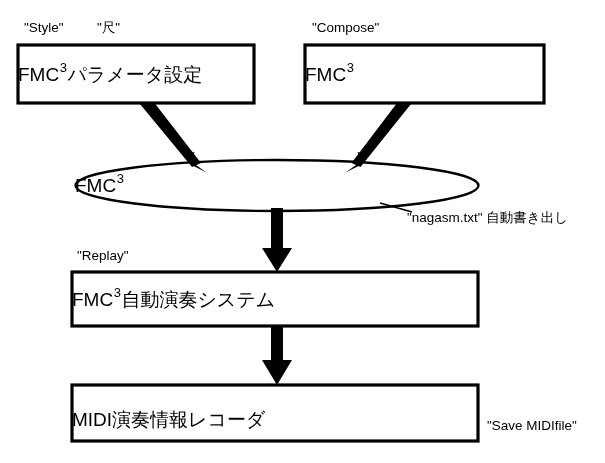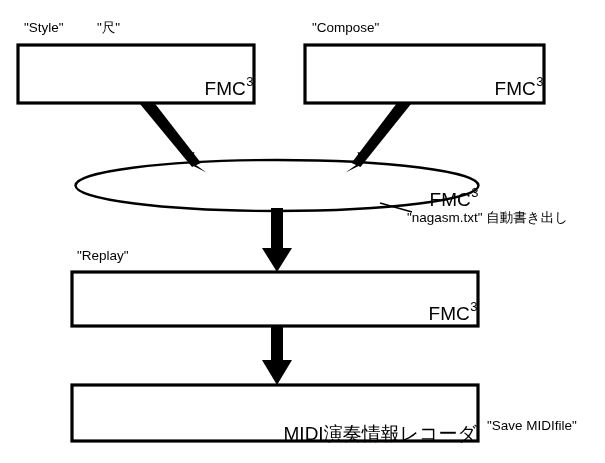--- a/index.html
+++ b/index.html
@@ -25,29 +25,28 @@
     top: 0;
     width: 605px;
     height: 463px;
   }
 
   
   .node-label {
     position: absolute;
     display: flex;
     align-items: center;
-    justify-content: flex-end;
+    justify-content: flex-start;
     text-align: center;
     white-space: nowrap;
     font-size: 19px;
     line-height: 1;
     letter-spacing: 0px;
     color: #000000;
     pointer-events: none;
-    margin-top: 14px;
   }
   .node-label .sup {
     font-size: 13px;
     vertical-align: baseline;
     position: relative;
     top: -7px;
     padding-left: 0.5px;
     padding-right: 0.5px;
   }
 
@@ -111,35 +110,37 @@
       <rect x="271" y="326" width="12" height="39" fill="#000000"></rect>
       <polygon points="262,360 292,360 277,385" fill="#000000"></polygon>
     </g>
 
     <line x1="380" y1="203" x2="412" y2="212" stroke="#000000" stroke-width="1.6"></line>
   </svg>
 
   <div class="node-label" id="box1-label">
     <span>FMC</span>
       <span class="sup">3</span>
+      <span>パラメータ設定</span>
   </div>
 
   <div class="node-label" id="box2-label">
     <span>FMC</span>
       <span class="sup">3</span>
   </div>
 
   <div class="node-label" id="ellipse-label">
     <span>FMC</span>
       <span class="sup">3</span>
   </div>
 
   <div class="node-label" id="box3-label">
     <span>FMC</span>
       <span class="sup">3</span>
+      <span>自動演奏システム</span>
   </div>
 
   <div class="node-label" id="box4-label">
     <span>MIDI演奏情報レコーダ</span>
       <span class="sup"></span>
       <span></span>
   </div>
 
   <div class="annot" id="annot-style">"Style"</div>
 

